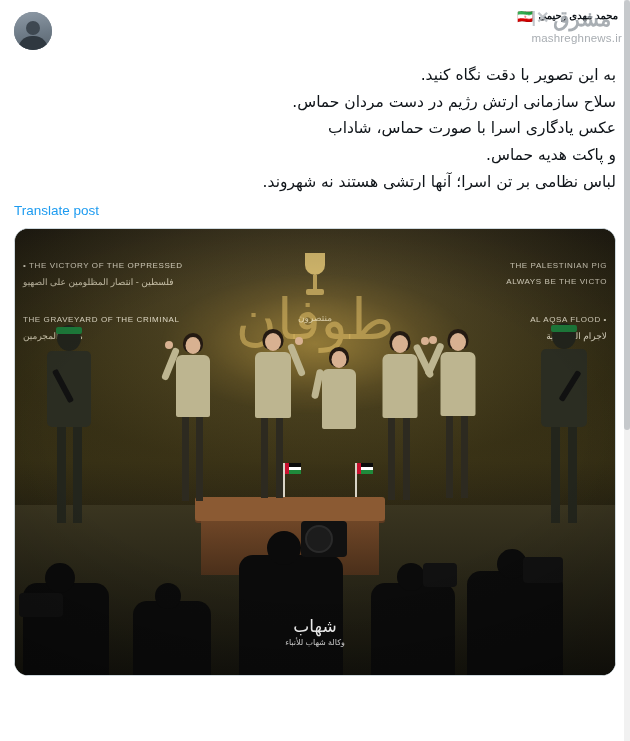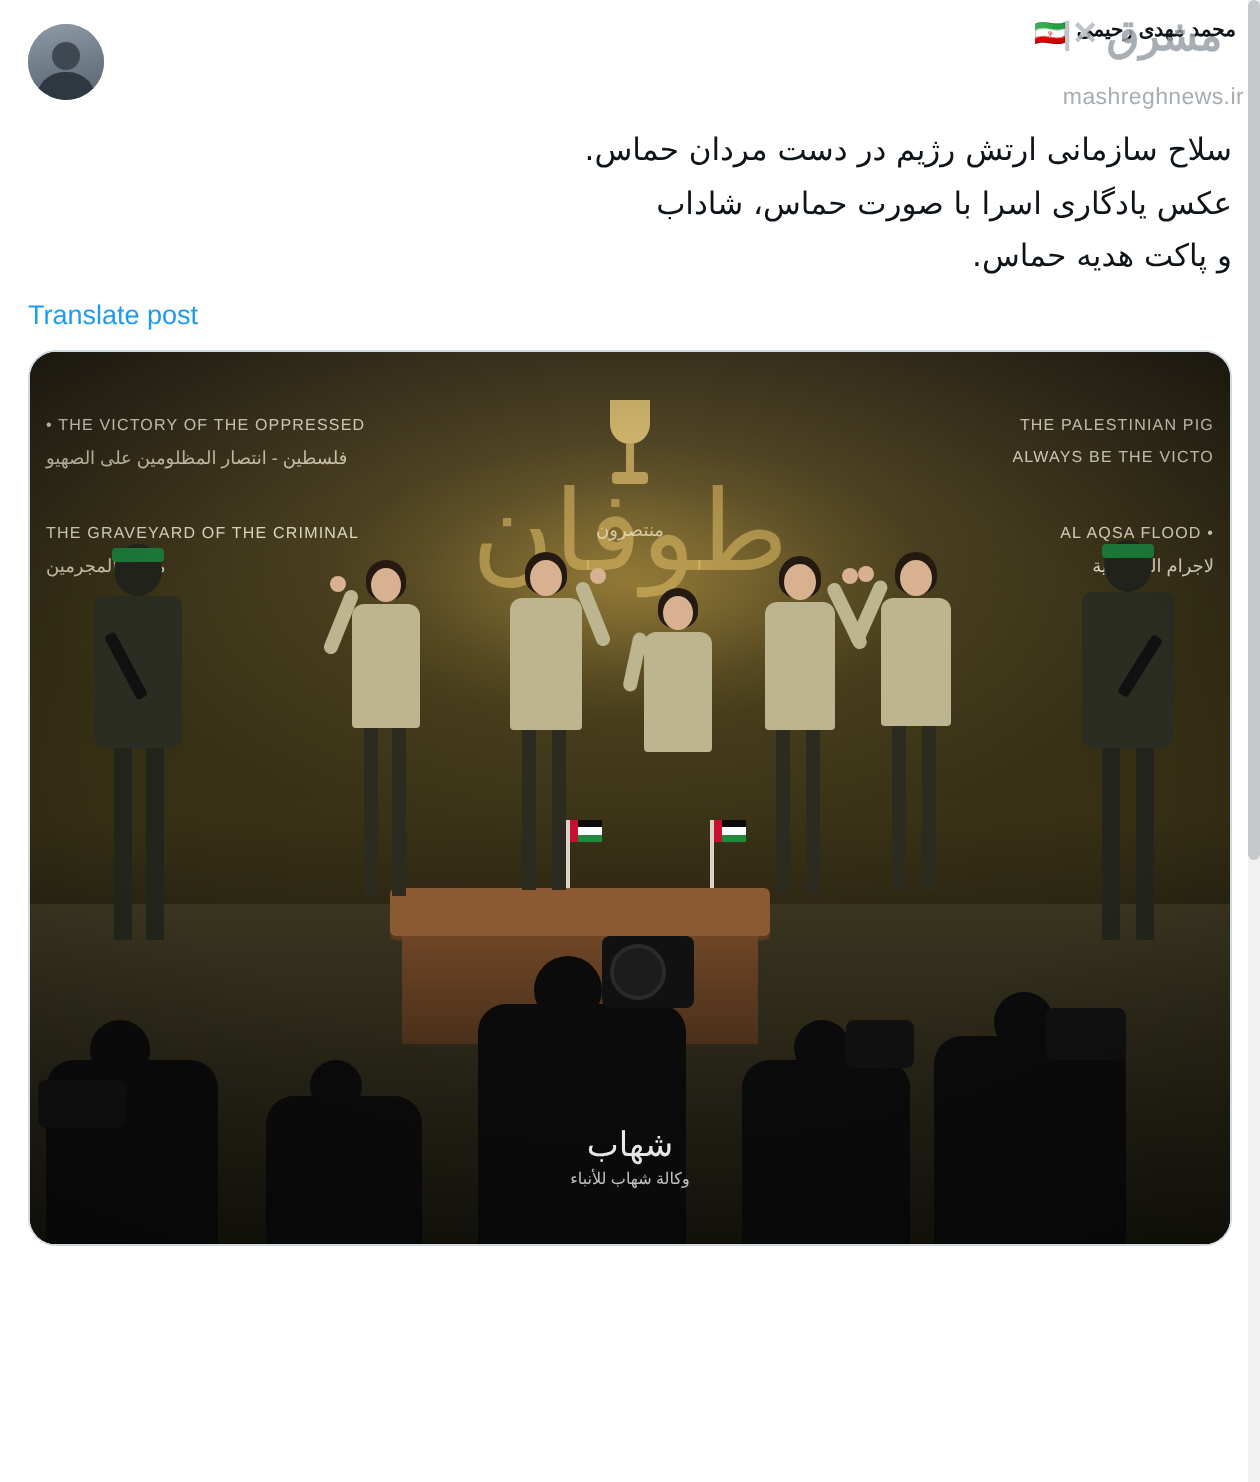--- a/index.html
+++ b/index.html
@@ -100,21 +100,21 @@
   }
   .wm-x {
     font-size: 16px;
     font-weight: bold;
     color: #b7bcc1;
     transform: translateY(-1px);
   }
   .wm-url {
     font-size: 11.5px;
     color: #a8adb2;
-    margin-top: 14px;
+    margin-top: 3px;
     letter-spacing: 0.2px;
   }
 
   
   .tweet-text {
     direction: rtl;
     text-align: right;
     padding: 6px 14px 0 14px;
     color: #0f1419;
     font-size: 15.5px;
@@ -327,23 +327,25 @@
     <div class="wm-logo">
       <span>مشرق</span>
       <span class="wm-x">✕|</span>
     </div>
     <div class="wm-url">mashreghnews.ir</div>
   </div>
 </div>
 
 
 <div class="tweet-text">
+  <div>به این تصویر با دقت نگاه کنید.</div>
   <div>سلاح سازمانی ارتش رژیم در دست مردان حماس.</div>
   <div>عکس یادگاری اسرا با صورت حماس، شاداب</div>
   <div>و پاکت هدیه حماس.</div>
+  <div>لباس نظامی بر تن اسرا؛ آنها ارتشی هستند نه شهروند.</div>
 </div>
 
 <div class="translate">Translate post</div>
 
 
 <div class="media-wrap">
   <div class="photo">
 
     <div class="banner-art"></div>
     <div class="banner-word">طوفان</div>

